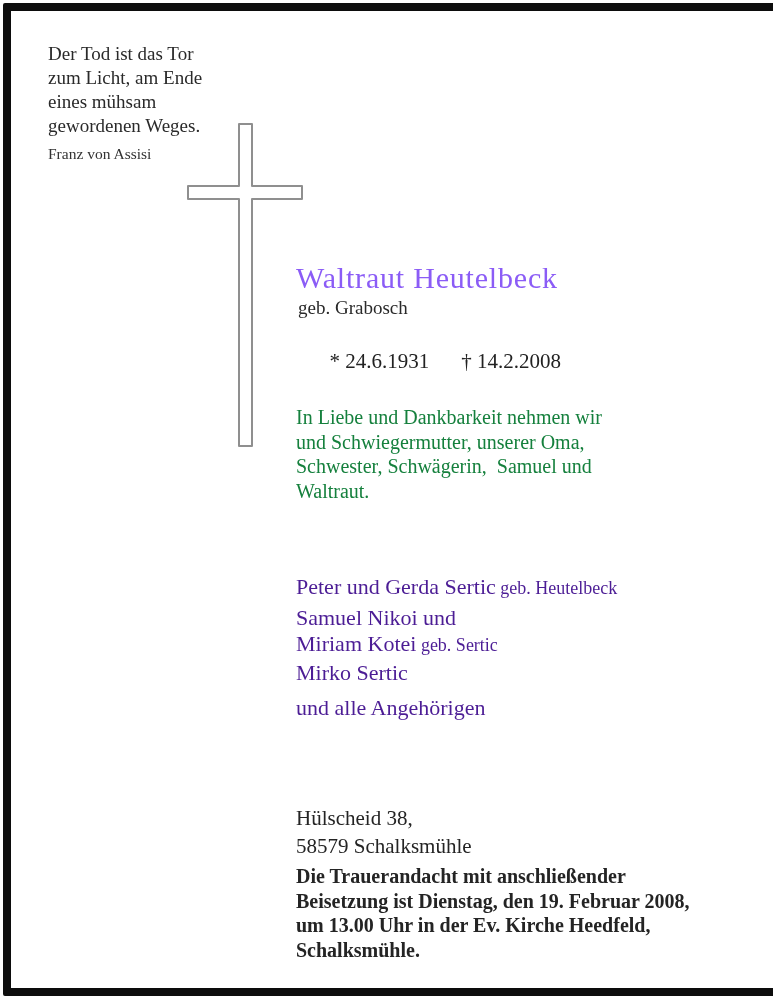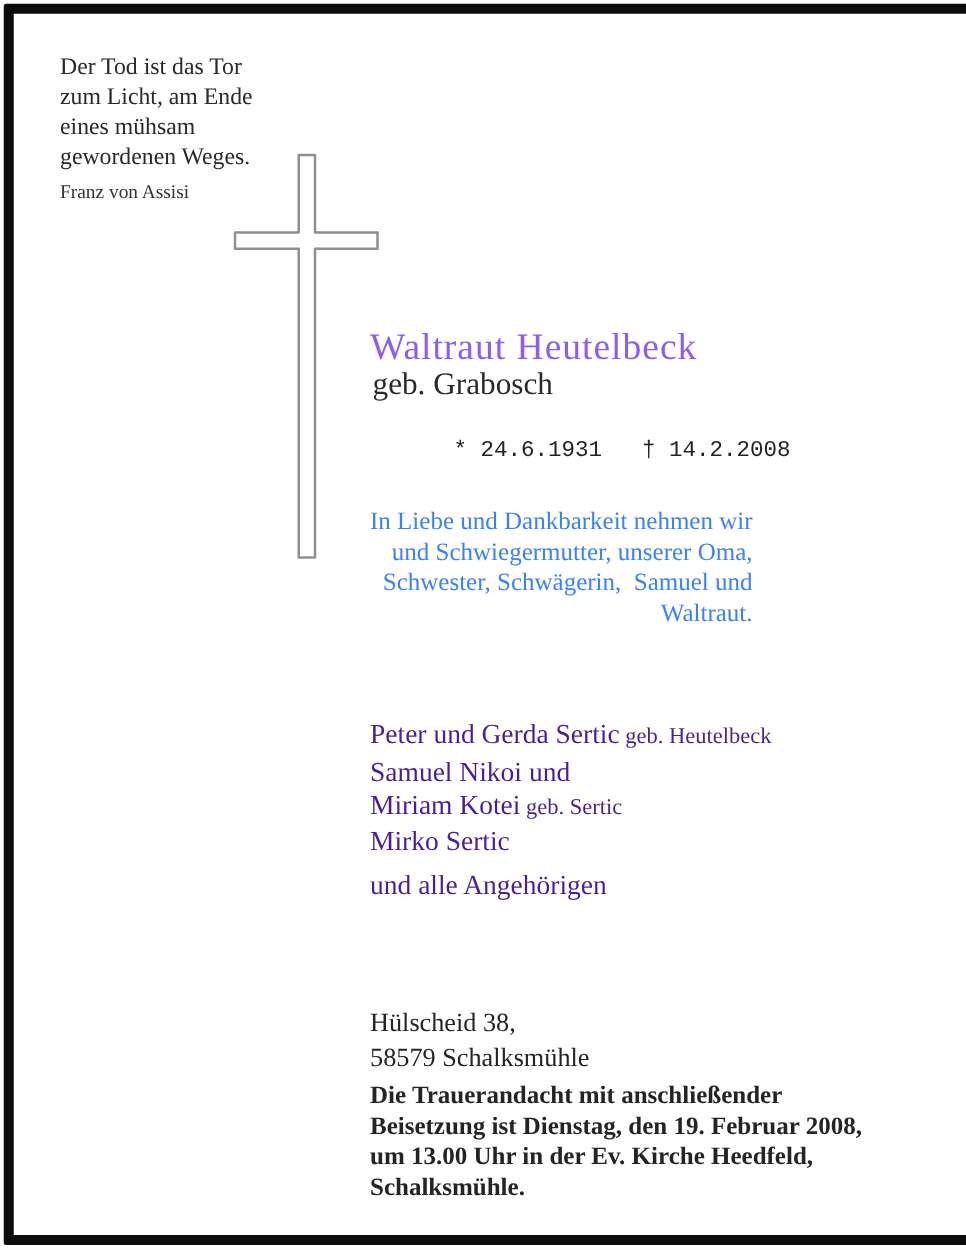--- a/index.html
+++ b/index.html
@@ -50,42 +50,40 @@
     position: absolute;
     left: 296px; top: 261px;
     font-size: 30px;
     letter-spacing: 0.8px;
     line-height: 34px;
     color: #8b5cf6;
   }
   .maiden-name {
     position: absolute;
     left: 298px; top: 296px;
-    font-size: 25px;
+    font-size: 19px;
     line-height: 23px;
     color: #2a2a2a;
   }
   .dates-line {
     position: absolute;
     left: 298px; top: 322px;
-    font-size: 18px;
+    font-size: 21px;
     line-height: 26px;
     color: #222222;
     white-space: pre;
-    font-family: Liberation Mono, monospace;
   }
   .death-date { margin-left: 32px; }
 
   .tribute-block {
     position: absolute;
     left: 296px; top: 405px;
     font-size: 20px;
     line-height: 24.5px;
-    color: #3b82f6;
-    text-align: right;
+    color: #15803d;
   }
 
   .mourner-row {
     position: absolute;
     left: 296px;
     font-size: 22px;
     line-height: 28px;
     white-space: pre;
     color: #4c1d95;
   }

